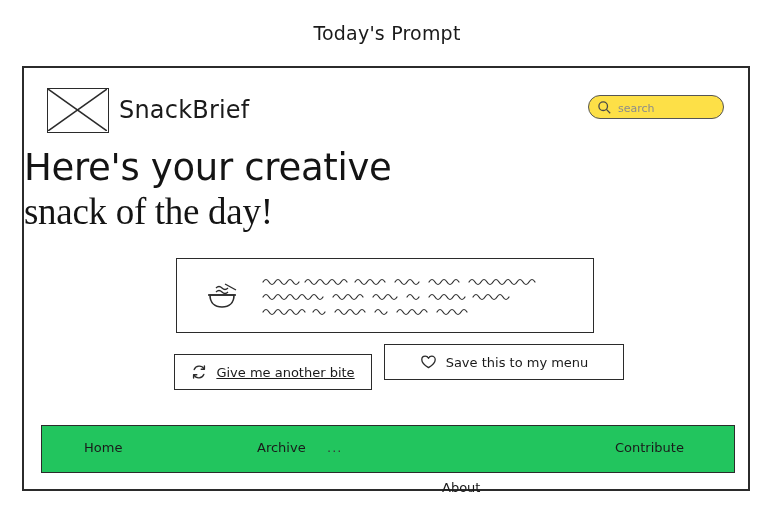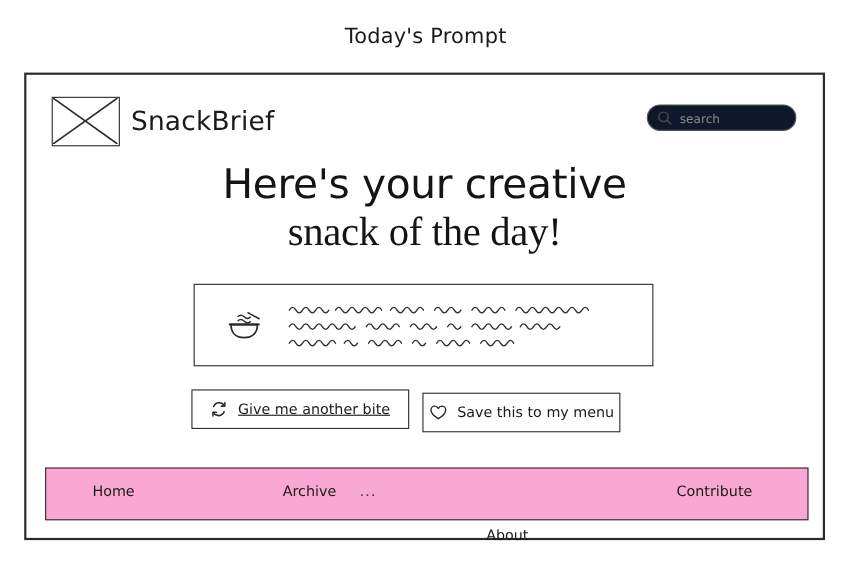--- a/index.html
+++ b/index.html
@@ -69,21 +69,21 @@
 
   .search-box {
     position: absolute;
     right: 24px;
     top: 27px;
     width: 136px;
     height: 24px;
     border: 1.3px solid #555;
     border-radius: 12px;
     box-sizing: border-box;
-    background: #0f172a;
+    background: #fde047;
   }
   .search-icon {
     position: absolute;
     left: 8px;
     top: 4px;
     width: 15px;
     height: 15px;
   }
   .search-input {
     position: absolute;
@@ -99,21 +99,21 @@
     color: #7a7a7a;
   }
   .search-input::placeholder { color: #8c8c8c; }
 
   
   .headline {
     position: absolute;
     left: 0;
     top: 78px;
     width: 100%;
-    text-align: center;
+    text-align: left;
     font-size: 37px;
     line-height: 44px;
     font-weight: 500;
     letter-spacing: -0.3px;
     color: #141414;
   }
   .headline .l2 { display: block; font-family: Liberation Serif, serif; }
 
   
   .card {
@@ -150,33 +150,33 @@
     background: #fff;
     display: flex;
     align-items: center;
     justify-content: center;
     gap: 9px;
     font-size: 13px;
     color: #1a1a1a;
     cursor: pointer;
   }
   .btn-refresh { left: 150px; top: 286px; width: 198px; text-decoration: underline; }
-  .btn-save    { left: 360px; top: 289px; width: 180px; }
+  .btn-save    { left: 360px; top: 276px; width: 240px; }
   .btn .glyph { display: inline-flex; align-items: center; }
 
   
   .footer {
     position: absolute;
     left: 17px;
     bottom: 16px;
     width: 694px;
     height: 48px;
     border: 1.6px solid #2b2b2b;
     box-sizing: border-box;
-    background: #f9a8d4;
+    background: #22c55e;
   }
   .nav-item {
     position: absolute;
     top: 14px;
     font-size: 13px;
     color: #1a1a1a;
     cursor: pointer;
   }
   .nav-home      { left: 42px; }
   .nav-archive   { left: 215px; }

